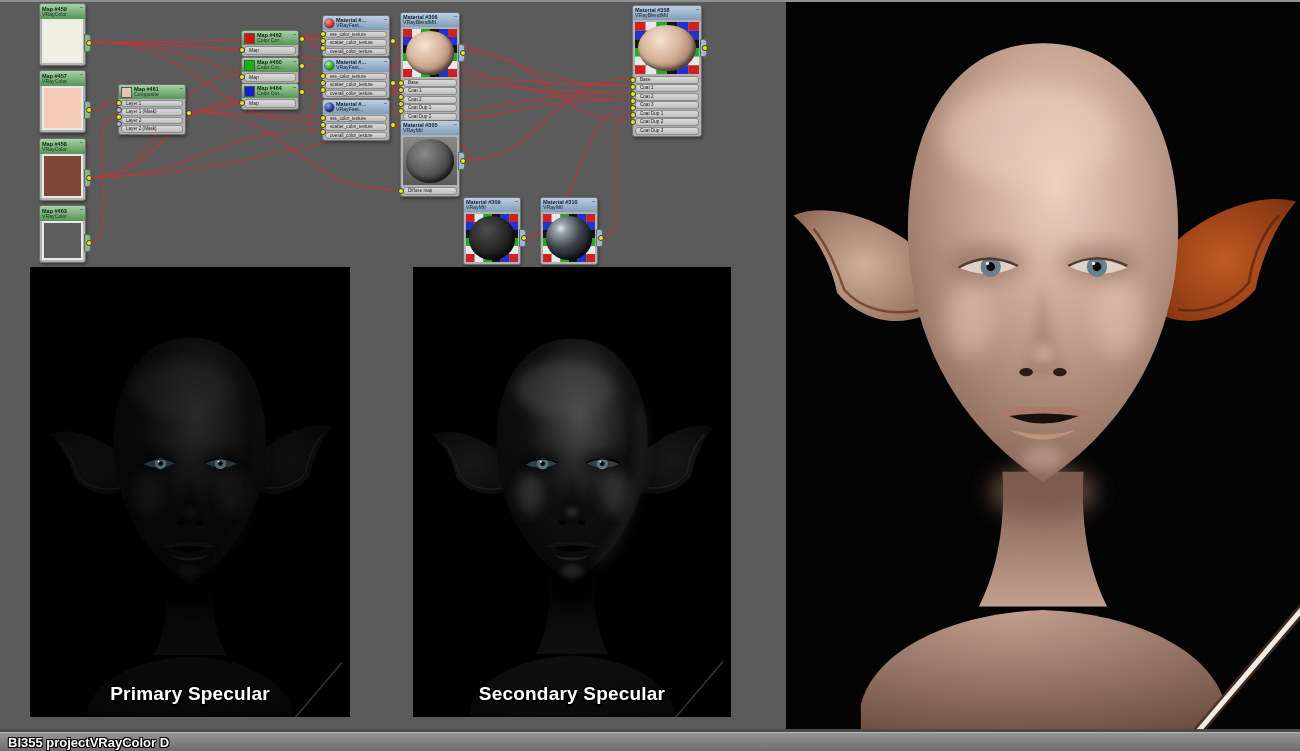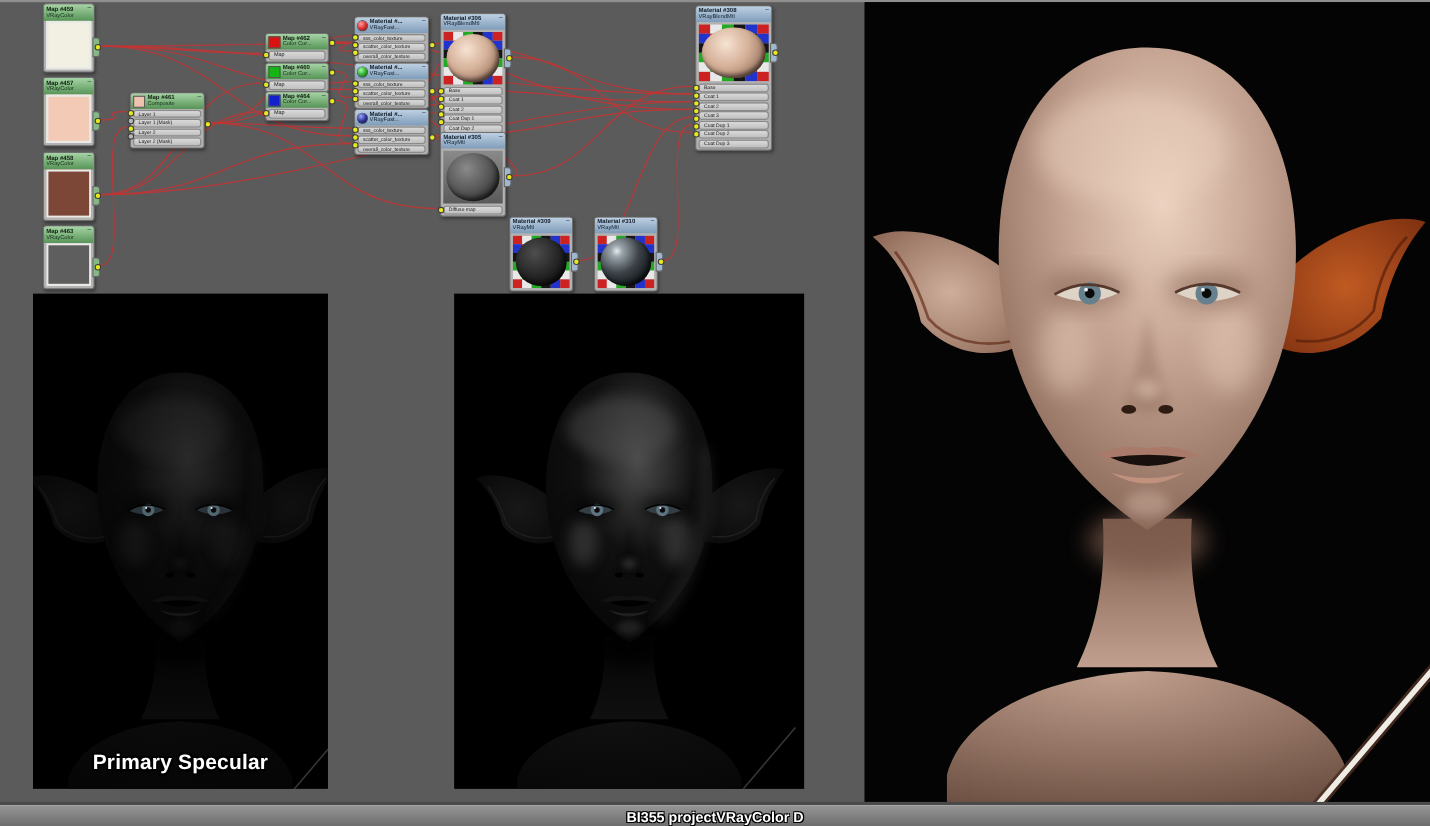--- a/index.html
+++ b/index.html
@@ -47,35 +47,35 @@
   }
   .slot-s{height:5.6px;margin-top:0.9px;font-size:4.6px;line-height:5.8px;padding-left:4px;}
   .slot-m{height:7px;margin-top:1.2px;font-size:5px;line-height:7.2px;padding-left:4px;}
   .socket{position:absolute;width:6px;height:6px;border-radius:50%;background:#e8e81e;border:1px solid #3e3e3e;box-sizing:border-box;z-index:5;}
   .socket.gray{background:#b9b9b9;}
   .tab{position:absolute;width:7px;border-radius:0 3px 3px 0;border:1px solid #666;box-sizing:border-box;z-index:4;}
   .tab-green{background:#86b886;}
   .tab-blue{background:#9fb8d0;}
   
   .rpanel{position:absolute;background:#000;}
-  #panel-primary{left:30px;top:267px;width:268px;height:450px;}
+  #panel-primary{left:30px;top:267px;width:320px;height:450px;}
   #panel-secondary{left:413px;top:267px;width:318px;height:450px;}
   #panel-beauty{left:786px;top:2px;width:514px;height:727px;}
   .rpanel svg{display:block;width:100%;height:100%;}
   .panel-label{
     position:absolute;left:0;right:0;bottom:12px;text-align:center;
     font-size:19px;font-weight:bold;color:#fff;letter-spacing:.2px;
     text-shadow:-1.5px -1.5px 0 #000, 1.5px -1.5px 0 #000, -1.5px 1.5px 0 #000, 1.5px 1.5px 0 #000, 0 2px 2px #000;
   }
   
   #bar-shadow{position:absolute;left:0;bottom:19px;width:100%;height:3px;background:#4a4a4a;}
   #statusbar{
     position:absolute;left:0;bottom:0;width:100%;height:19px;
     background:linear-gradient(#949494,#6d6d6d);border-top:1px solid #b8b8b8;box-sizing:border-box;
-    display:flex;justify-content:center;align-items:center;padding:0 8px;
+    display:flex;justify-content:flex-start;align-items:center;padding:0 8px;
   }
   .bar-text{
     font-size:13px;font-weight:bold;color:#fff;
     text-shadow:-1px -1px 0 #000, 1px -1px 0 #000, -1px 1px 0 #000, 1px 1px 0 #000;
   }
 </style>
 </head>
 <body>
 
 <div id="topstrip"></div>
@@ -678,20 +678,21 @@
   <ellipse cx="150" cy="233" rx="4" ry="2.4" fill="#000000"></ellipse>
   <ellipse cx="170" cy="233" rx="4" ry="2.4" fill="#000000"></ellipse>
   <path d="M132,258 Q146,251 160,254 Q174,251 188,258 Q160,266 132,258 Z" fill="#121212"></path>
   <path d="M140,259 Q160,256 181,259 Q160,268 140,259 Z" fill="#000000"></path>
   <path d="M140,267 Q160,279 180,267 Q160,273 140,267 Z" fill="#222222" opacity="0.9"></path>
   <ellipse cx="160" cy="284" rx="12" ry="7" fill="#4d4d4d" opacity="0.35" filter="url(#secondary-specular-render-soft2)"></ellipse>
   <path d="M258,453 L320,380" stroke="#9a9a9a" stroke-width="1.5" fill="none" opacity="0.35"></path>
  </g>
 </svg>
     </div>
+  <div class="panel-label">Secondary Specular</div>
 </div>
 
 <div class="rpanel" id="panel-beauty">
   <div class="art" style="position: absolute; inset: 0px;">
 <svg viewBox="0 0 320 453" preserveAspectRatio="xMidYMid slice">
  <defs>
   <radialGradient id="beauty-render-face" cx="55%" cy="32%" r="78%">
     <stop offset="0%" stop-color="#ecd2c0"></stop>
             <stop offset="45%" stop-color="#c2a08f"></stop>
             <stop offset="100%" stop-color="#7b5a4b"></stop>

